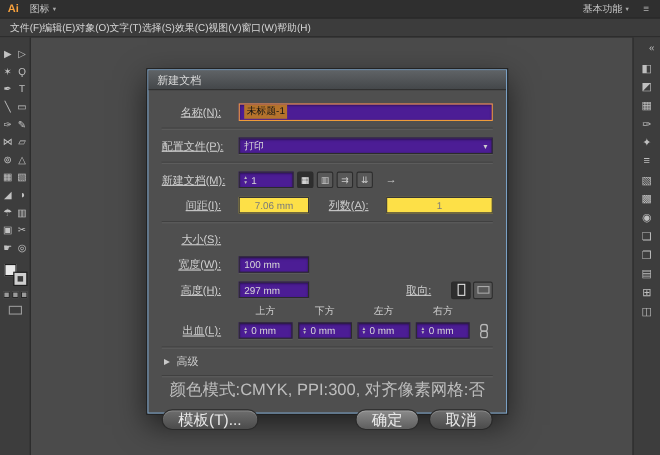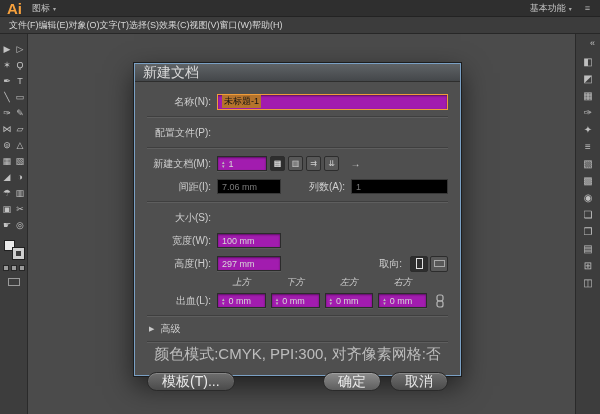--- a/index.html
+++ b/index.html
@@ -2,21 +2,21 @@
 <html><head>
 <meta charset="utf-8">
 <style>
   * { margin:0; padding:0; box-sizing:border-box; }
   body { background:#222; font-family:"Liberation Sans", sans-serif; }
   .screen { position:relative; width:600px; height:414px; overflow:hidden; background:#4b4b4b; }
 
   
   .appbar { position:absolute; left:0; top:0; right:0; height:17px; background:#2f2f2f;
             border-bottom:1px solid #232323; display:flex; align-items:center; gap:10px; padding:0 7px; }
-  .logo { color:#f7a13d; font-weight:bold; font-size:15px; letter-spacing:0; }
+  .logo { color:#f7a13d; font-weight:bold; font-size:10px; letter-spacing:0; }
   .appmenu, .workspace { display:flex; align-items:center; gap:3px; color:#c6c6c6; font-size:9px; cursor:default; }
   .spacer { flex:1; }
   .dd-arrow { font-size:6px; color:#a8a8a8; }
   .menuicon { color:#b5b5b5; font-size:9px; padding:0 3px; }
 
   
   .menubar { position:absolute; left:0; top:17px; right:0; height:17px; background:#3c3c3c;
              border-bottom:1px solid #272727; display:flex; align-items:center; padding:0 9px; }
   .menu-item { color:#d6d6d6; font-size:9px; white-space:nowrap; }
 
@@ -37,53 +37,53 @@
   .rightdock { position:absolute; right:0; top:34px; bottom:0; width:25px; background:#3d3d3d;
                border-left:1px solid #2a2a2a; padding-top:4px; display:flex; flex-direction:column; align-items:center; }
   .collapse { color:#c0c0c0; font-size:9px; height:15px; align-self:flex-end; padding-right:5px; }
   .panel-icon { width:17px; height:17px; display:flex; align-items:center; justify-content:center;
                 color:#bfbfbf; font-size:10px; }
 
   
   .dialog { position:absolute; left:134px; top:63px; width:327px; height:313px; background:#4f4f4f;
             border:1px solid #7aa0c4; box-shadow:0 0 0 1px #1d1d1d, 0 10px 26px rgba(0,0,0,.6); }
   .titlebar { height:18px; background:linear-gradient(#5f6366,#44474a); border-bottom:1px solid #2e2e2e;
-              display:flex; align-items:center; padding:0 8px; color:#dadada; font-size:14px; }
+              display:flex; align-items:center; padding:0 8px; color:#dadada; font-size:10px; }
   .content { padding:8px 12px 0; display:flex; flex-direction:column; }
   .row { display:flex; align-items:center; height:21px; margin:1px 0; }
-  .lbl { width:70px; flex:none; text-align:right; padding-right:6px; color:#cfcfcf; font-size:10px; white-space:nowrap; }
+  .lbl { width:70px; flex:none; text-align:right; padding-right:16px; color:#cfcfcf; font-size:10px; white-space:nowrap;text-decoration:underline; }
   .divider { height:2px; margin:3px 0; border-top:1px solid #3f3f3f; border-bottom:1px solid #5e5e5e; }
 
-  .field { height:15px; background:#a21caf; border:1px solid #2b2b2b; display:flex; align-items:center;
+  .field { height:15px; background:#4c1d95; border:1px solid #2b2b2b; display:flex; align-items:center;
            padding:0 4px; color:#d8d8d8; font-size:9px;
            box-shadow:inset 0 1px 2px rgba(0,0,0,.45), 0 1px 0 rgba(255,255,255,.07); }
   .grow { flex:1; }
   .dd { justify-content:space-between; }
   .arrow { color:#cfcfcf; font-size:7px; margin-left:4px; }
   .name-field { flex:1; height:16px; border:1px solid #ef9c3a; box-shadow:inset 0 1px 2px rgba(0,0,0,.45); }
   .sel { background:#b5732c; color:#141414; padding:0 2px; font-size:9px; }
 
   .num { width:50px; flex:none; }
   .spin { display:flex; flex-direction:column; margin-right:4px; line-height:4px; font-size:5px; color:#bdbdbd; }
   .ab-btn { width:15px; height:15px; margin-left:3px; display:flex; align-items:center; justify-content:center;
             background:#585858; border:1px solid #2d2d2d; color:#cfcfcf; font-size:8px; border-radius:2px; }
   .ab-btn.active { background:#2e2e2e; color:#ffffff; }
   .ab-arrow { margin-left:9px; background:transparent; border-color:transparent; font-size:10px; }
 
-  .disabled { background:#000000; color:#7b7b7b; border-color:#383838; box-shadow:none; }
+  .disabled { background:#fde047; color:#7b7b7b; border-color:#383838; box-shadow:none;justify-content:center; }
   .w64 { width:64px; flex:none; }
 
   .rgroup { margin-left:auto; display:flex; align-items:center; }
   .orient { width:18px; height:16px; margin-left:2px; display:flex; align-items:center; justify-content:center;
             background:#585858; border:1px solid #2c2c2c; border-radius:2px; }
   .orient.active { background:#2e2e2e; }
   .orient .p { width:7px; height:11px; border:1px solid #e2e2e2; }
   .orient .l { width:11px; height:7px; border:1px solid #a8a8a8; }
 
-  .bh-row { display:flex; align-items:flex-end; height:12px; margin-top:2px;font-style:italic; }
+  .bh-row { display:flex; align-items:flex-end; height:12px; margin-top:2px; }
   .bh { flex:1; text-align:center; color:#cfcfcf; font-size:9px; margin-right:5px; }
   .bh-spacer { width:16px; flex:none; }
   .bleed { flex:1; margin-right:5px; }
   .link-btn { width:16px; height:16px; flex:none; display:flex; align-items:center; justify-content:center; }
 
   .adv-row { display:flex; align-items:center; height:18px;text-align:right; }
   .tri { color:#c9c9c9; font-size:7px; margin:0 6px 0 2px; }
   .adv-lbl { color:#cfcfcf; font-size:10px; }
 
   .info-row { height:16px; display:flex; align-items:center; justify-content:center; color:#bdbdbd; font-size:15px; }
@@ -194,20 +194,24 @@
         <span class="lbl">名称(N):</span>
         <span class="field name-field">
           <span class="sel">未标题-1</span>
         </span>
       </div>
 
       <div class="divider"></div>
 
       <div class="row">
         <span class="lbl">配置文件(P):</span>
+        <span class="field dd grow">
+          <span>打印</span>
+          <span class="arrow">▾</span>
+        </span>
       </div>
 
       <div class="divider"></div>
 
       <div class="row">
         <span class="lbl">新建文档(M):</span>
         <span class="field num">
           <span class="spin">
             <span>▴</span>
             <span>▾</span>

